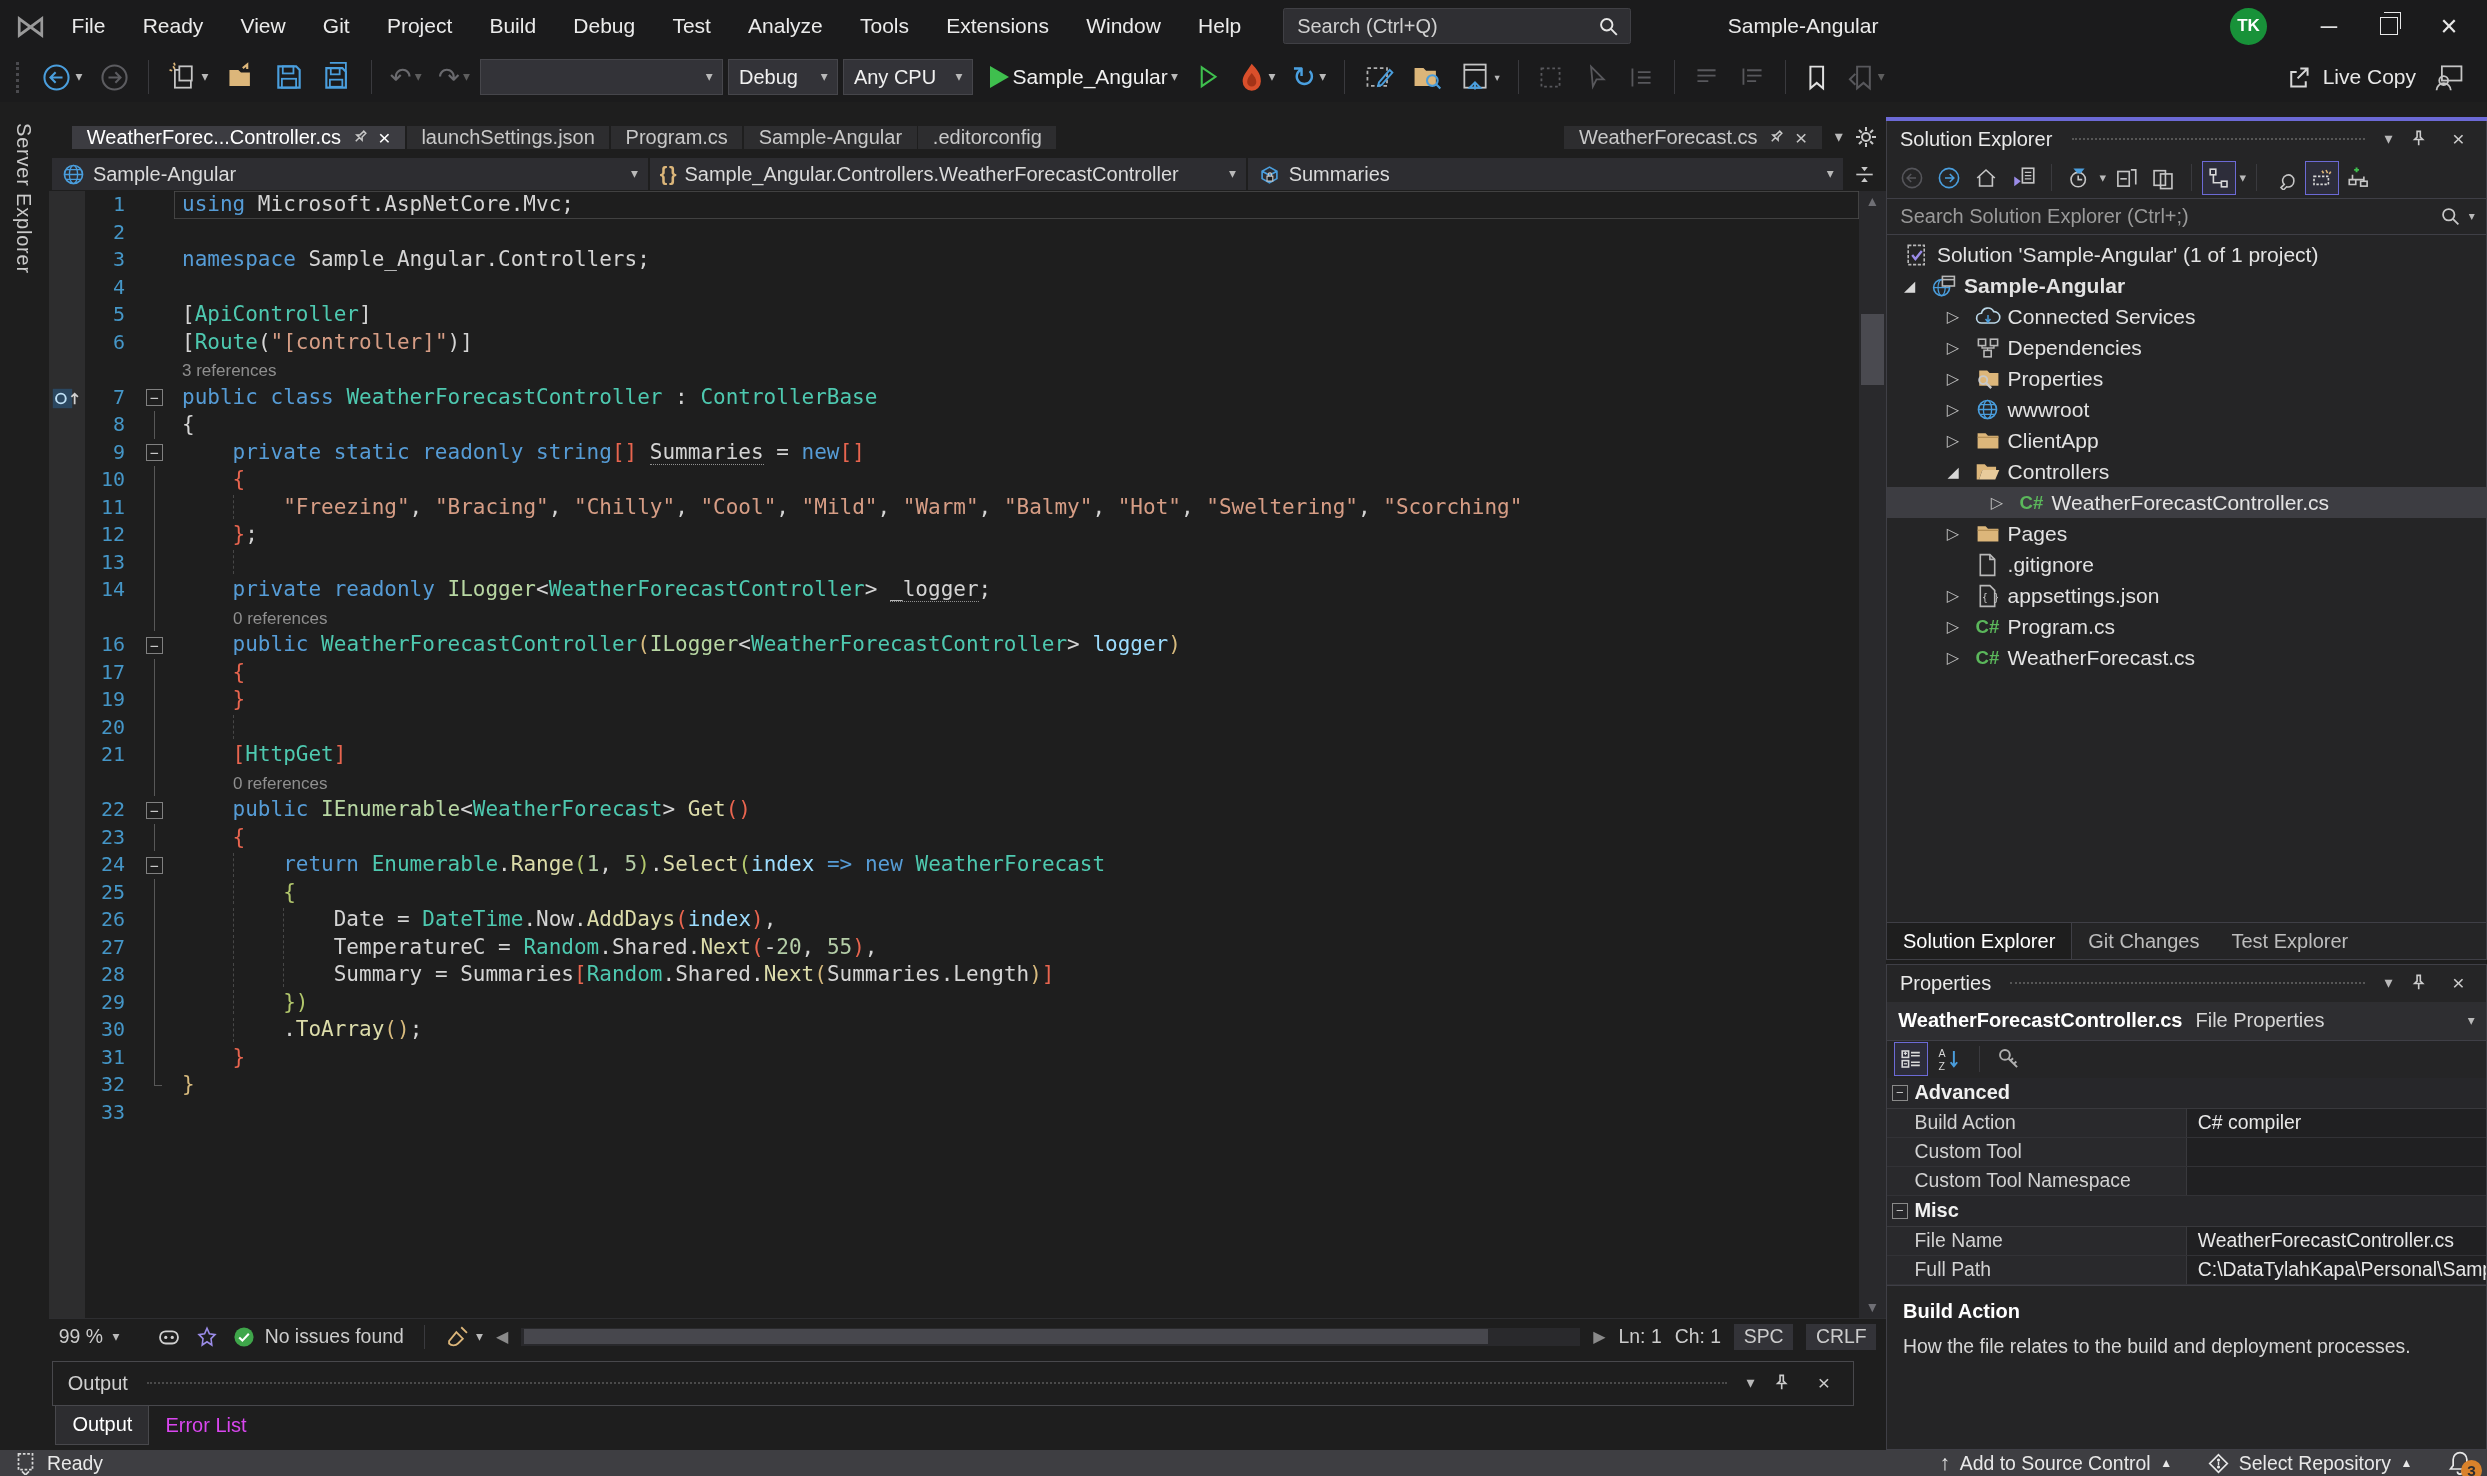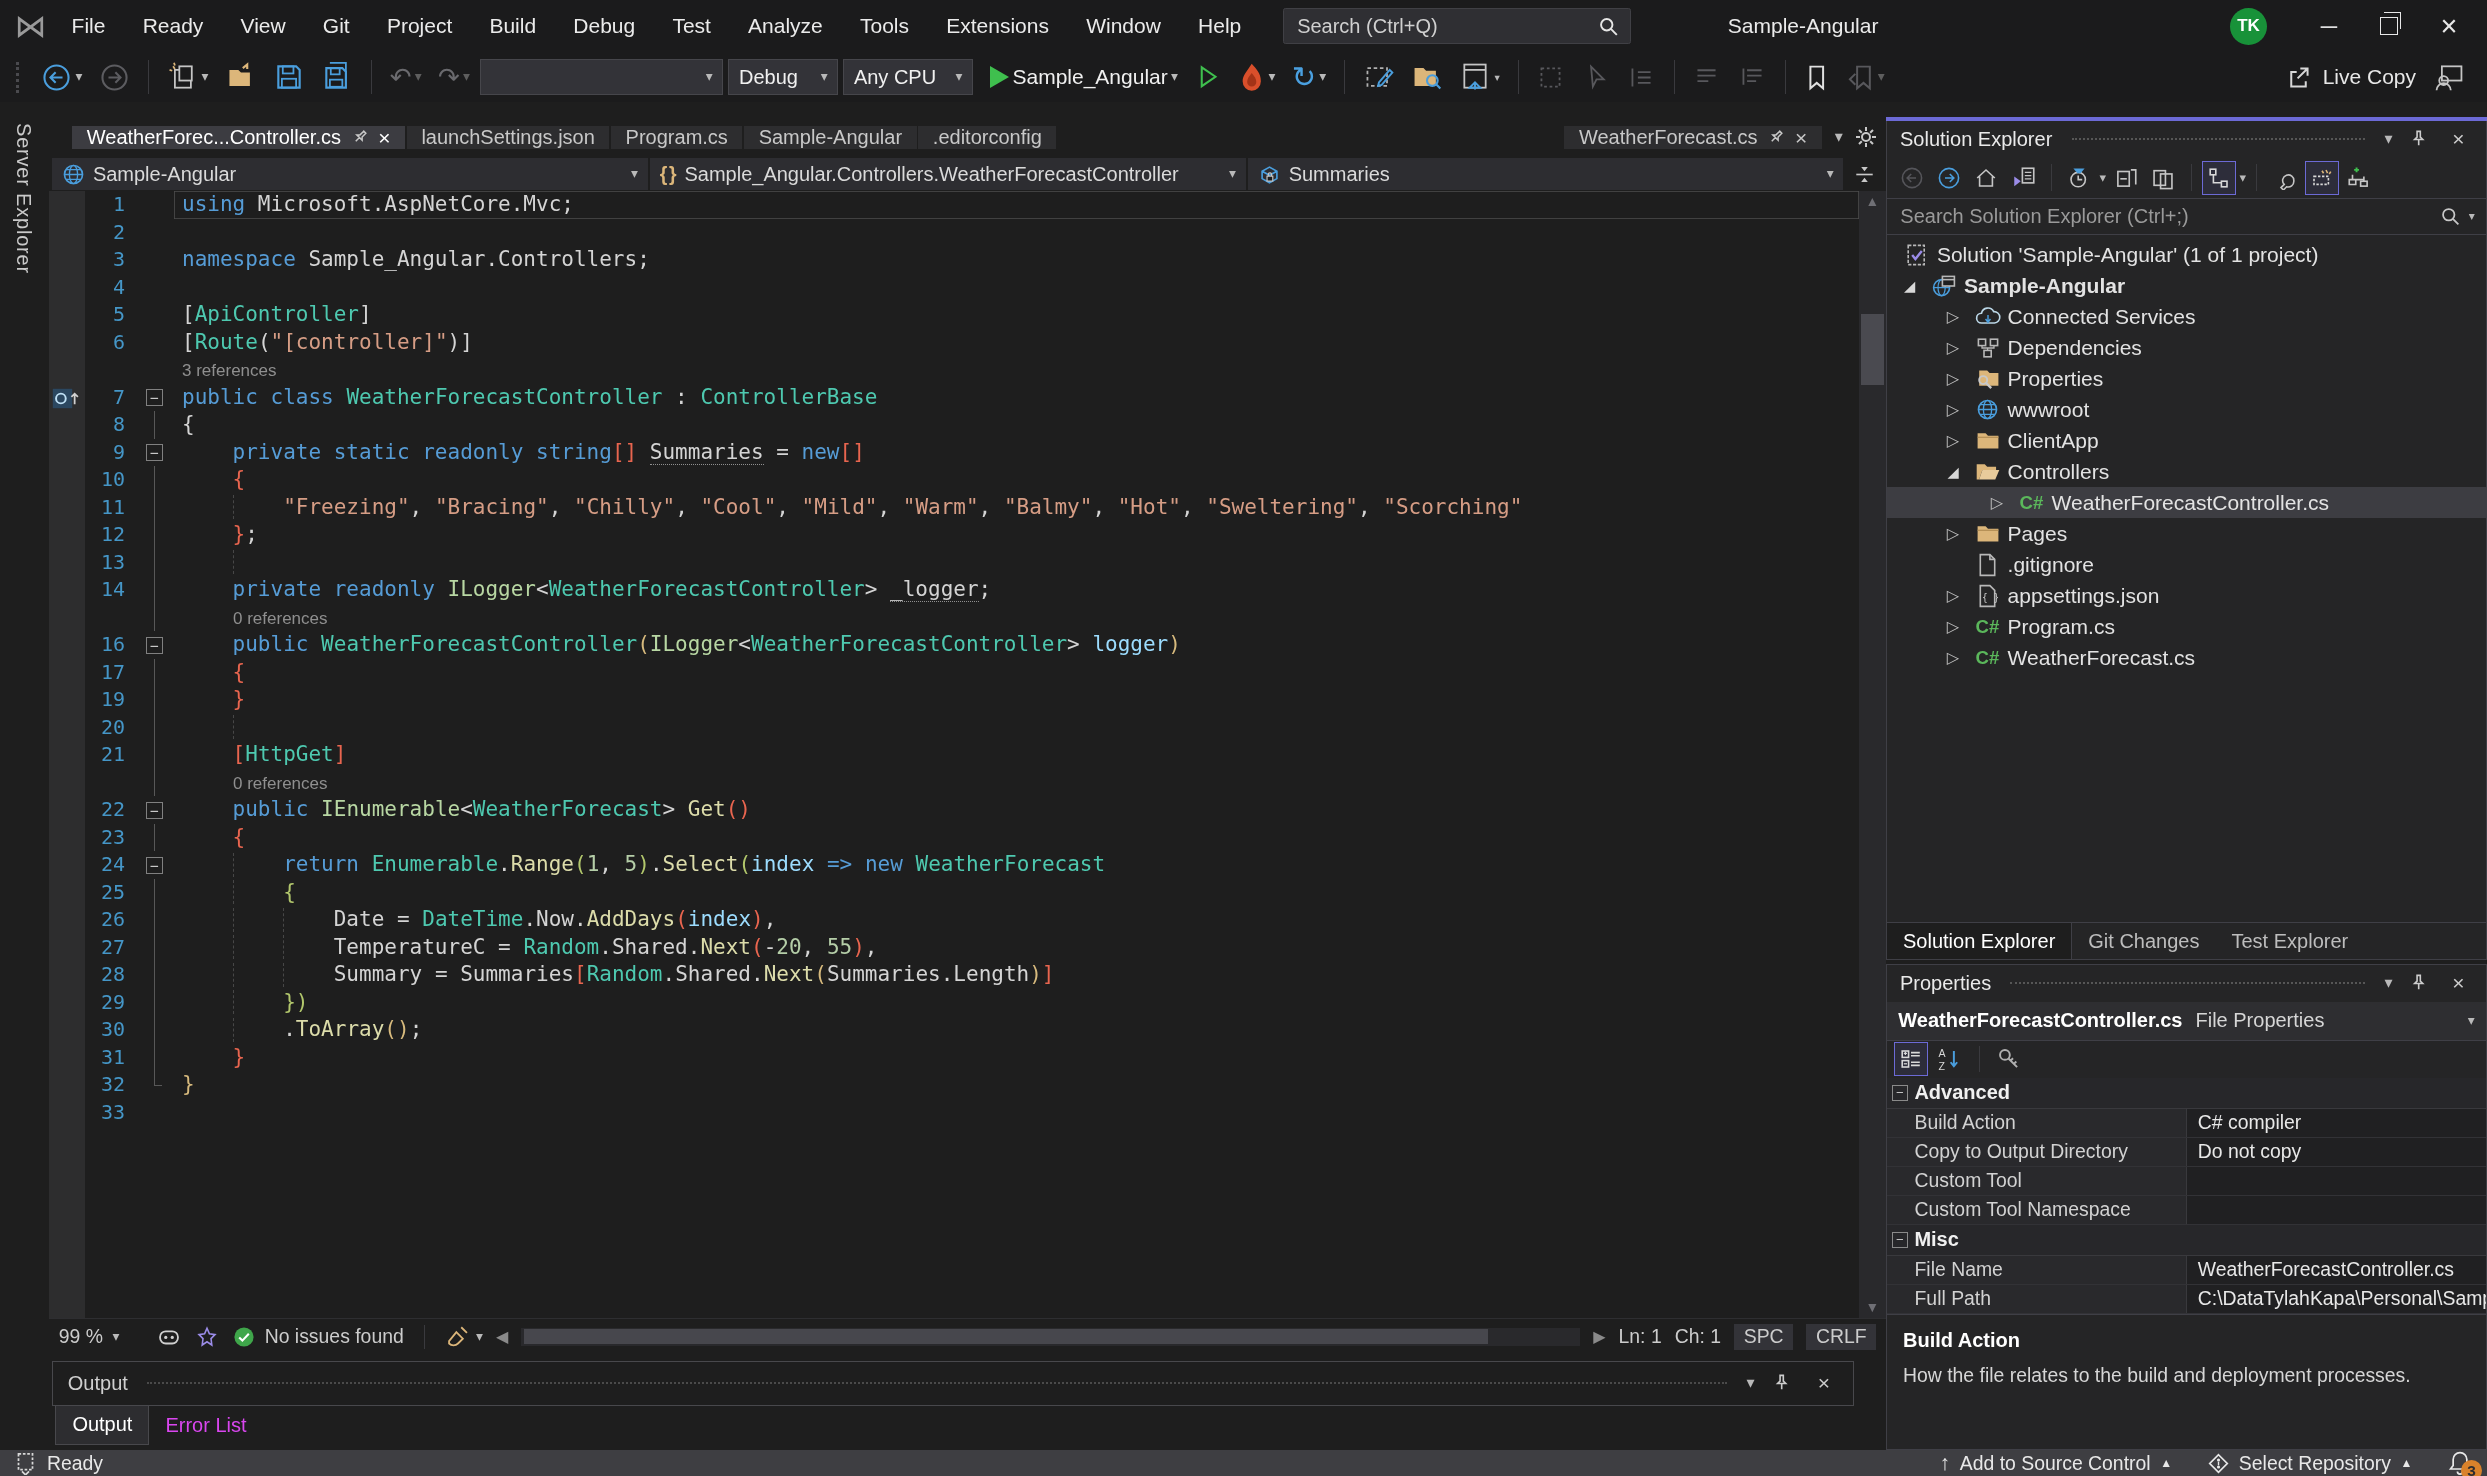--- a/index.html
+++ b/index.html
@@ -1082,24 +1082,20 @@
         <div class="pgrid" id="props-grid">
             <div class="pgroup">
               <span class="pgbox">−</span>
               <span class="pgname">Advanced</span>
             </div>
             <div class="prow">
               <div class="pcell-l">Build Action</div>
               <div class="pcell-v">C# compiler</div>
             </div>
             <div class="prow">
-              <div class="pcell-l">Copy to Output Directory</div>
-              <div class="pcell-v">Do not copy</div>
-            </div>
-            <div class="prow">
               <div class="pcell-l">Custom Tool</div>
               <div class="pcell-v"></div>
             </div>
             <div class="prow">
               <div class="pcell-l">Custom Tool Namespace</div>
               <div class="pcell-v"></div>
             </div>
             <div class="pgroup">
               <span class="pgbox">−</span>
               <span class="pgname">Misc</span>

